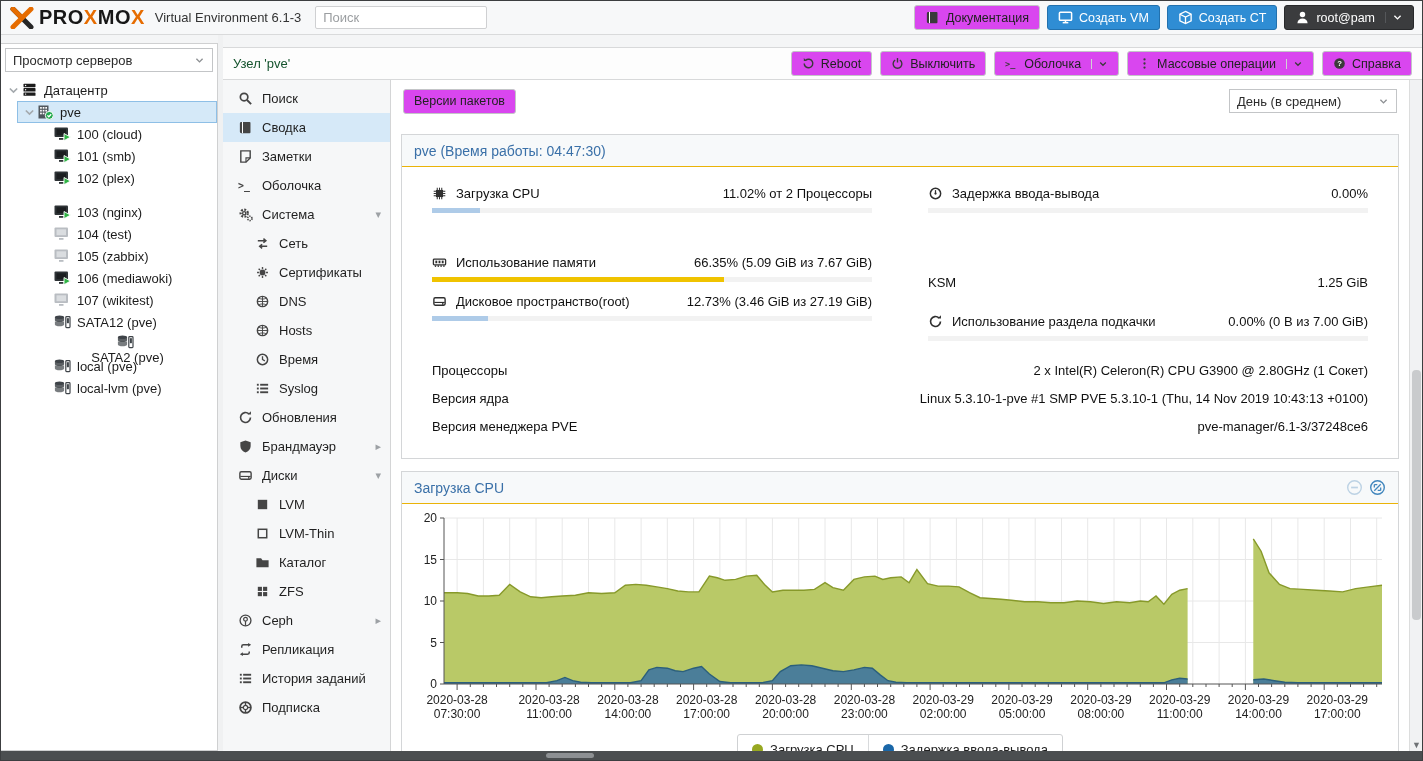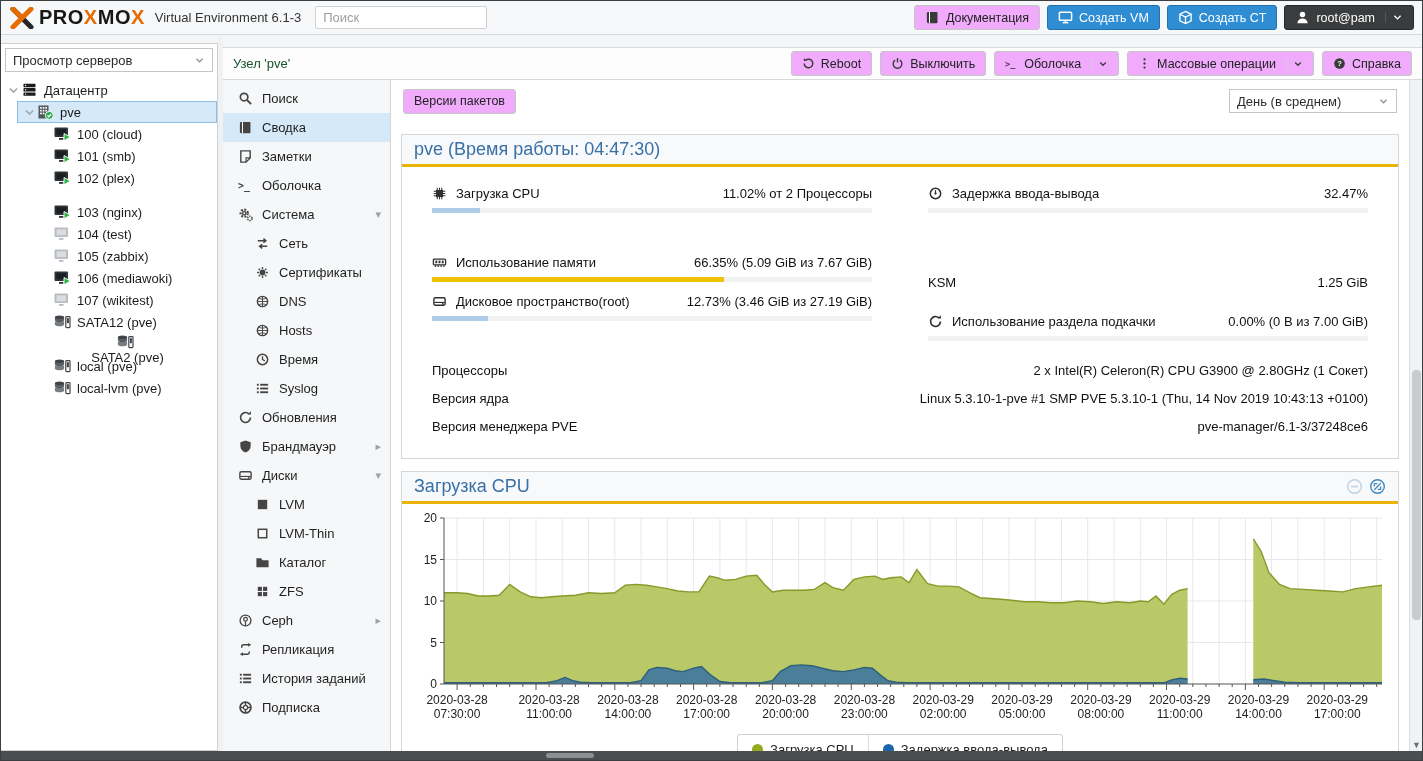--- a/index.html
+++ b/index.html
@@ -11,21 +11,21 @@
   .logo{display:flex;align-items:center;gap:2px;cursor:pointer;}
   .logo .mark{width:26px;height:22px;margin-right:2px;}
   .logo .lt{font-weight:bold;font-size:20px;letter-spacing:.5px;color:#171717;}
   .logo .lt.or{color:#e66c00;}
   .subtitle{font-size:13px;color:#333;margin:0 14px 0 10px;}
   .search{height:23px;width:172px;border:1px solid #cfd0d2;border-radius:2px;padding:0 7px;font-size:13px;color:#333;
           font-family:"Liberation Sans","DejaVu Sans",sans-serif;}
   .search::placeholder{color:#9b9ea1;}
   .hdr-right{margin-left:auto;display:flex;align-items:center;gap:7px;}
   
-  .btn{display:inline-flex;align-items:center;gap:6px;height:25px;padding:0 10px;background:#f0abfc;
+  .btn{display:inline-flex;align-items:center;gap:6px;height:25px;padding:0 10px;background:#d946ef;
        border:1px solid #c3c5c7;border-radius:3px;font-size:12.5px;color:#222;cursor:pointer;white-space:nowrap;}
   .btn .icon{color:#3a3a3a;}
   .btn.primary{background:#2f8dd4;border-color:#2271ae;color:#fff;}
   .btn.primary .icon{color:#fff;}
   .btn.dark{background:#3b3c3e;border-color:#28292b;color:#fff;}
   .btn.dark .icon{color:#fff;}
   .split-caret{display:inline-flex;align-items:center;margin-left:4px;padding-left:6px;border-left:1px solid #d0d2d4;color:#8d9093;}
   .icon{display:inline-flex;width:15px;height:15px;flex:0 0 auto;}
   .icon svg{width:100%;height:100%;}
   
@@ -60,21 +60,21 @@
   .ticon{width:19px;height:16px;margin-right:5px;display:inline-flex;}
   .ticon svg{width:100%;height:100%;}
   
   .mrow{display:flex;align-items:center;height:29px;padding-left:15px;font-size:13px;color:#1f1f1f;cursor:pointer;position:relative;}
   .mrow .icon{margin-right:9px;color:#454545;}
   .mrow.ind{padding-left:32px;}
   .mrow.sel{background:#d6e9f8;}
   .mrow .arrow{position:absolute;right:9px;color:#9da1a5;font-size:11px;}
   
   .panel{border:1px solid #d4d6d8;background:#fff;margin:10px 0 12px 0;}
-  .panel-header{height:32px;background:#f7f9fa;border-bottom:3px solid #eab308;color:#3a70a8;font-size:18px;
+  .panel-header{height:32px;background:#f7f9fa;border-bottom:1px solid #eab308;color:#3a70a8;font-size:14px;
                 display:flex;align-items:center;padding:0 12px;}
   .ph-tools{margin-left:auto;display:flex;gap:6px;}
   .ph-tools .icon{width:17px;height:17px;cursor:pointer;}
   .ph-tools .faded{color:#bcd2e4;}
   .ph-tools .strong{color:#4186bd;}
   
   .stats{display:grid;grid-template-columns:1fr 1fr;column-gap:56px;padding:16px 30px 0 30px;}
   .stat{margin-bottom:9px;}
   .stat-top{display:flex;align-items:center;height:20px;font-size:13px;color:#111;}
   .stat-top .icon{margin-right:9px;color:#2f2f2f;}
@@ -781,21 +781,21 @@
                     <div class="stat">
                       <div class="stat-top">
                         <span class="icon">
                           <svg viewBox="0 0 16 16" xmlns="http://www.w3.org/2000/svg">
                             <circle cx="8" cy="8" r="5.5" fill="none" stroke="currentColor" stroke-width="1.6"></circle>
                             <circle cx="8" cy="8" r="1.2" fill="currentColor"></circle>
                             <line x1="8" y1="8" x2="8" y2="4.4" stroke="currentColor" stroke-width="1.3"></line>
                           </svg>
                         </span>
                         <span>Задержка ввода-вывода</span>
-                        <span class="val">32.47%</span>
+                        <span class="val">0.00%</span>
                       </div>
                       <div class="stat-bar"></div>
                     </div>
                     <div class="stat-empty"></div>
                     <div class="stat-gap"></div>
                     <div class="stat">
                       <div class="stat-top">
                         <span>KSM</span>
                         <span class="val">1.25 GiB</span>
                       </div>

